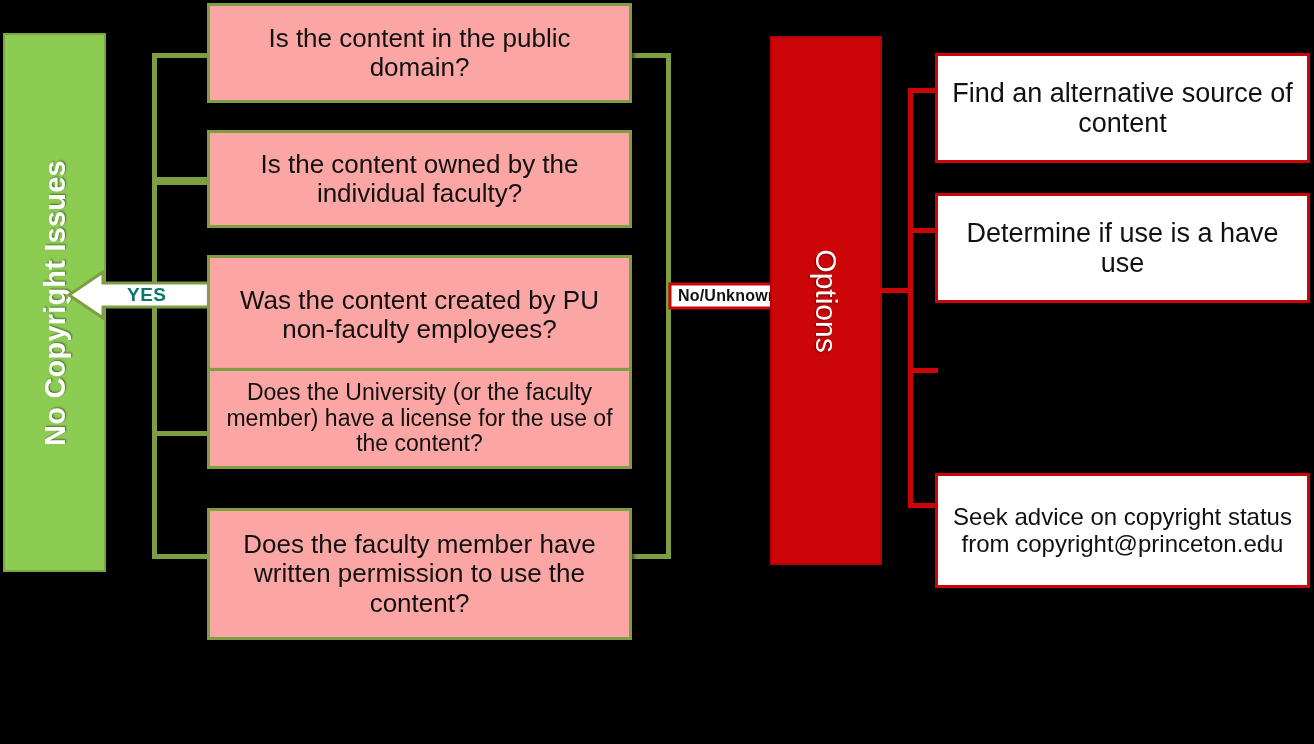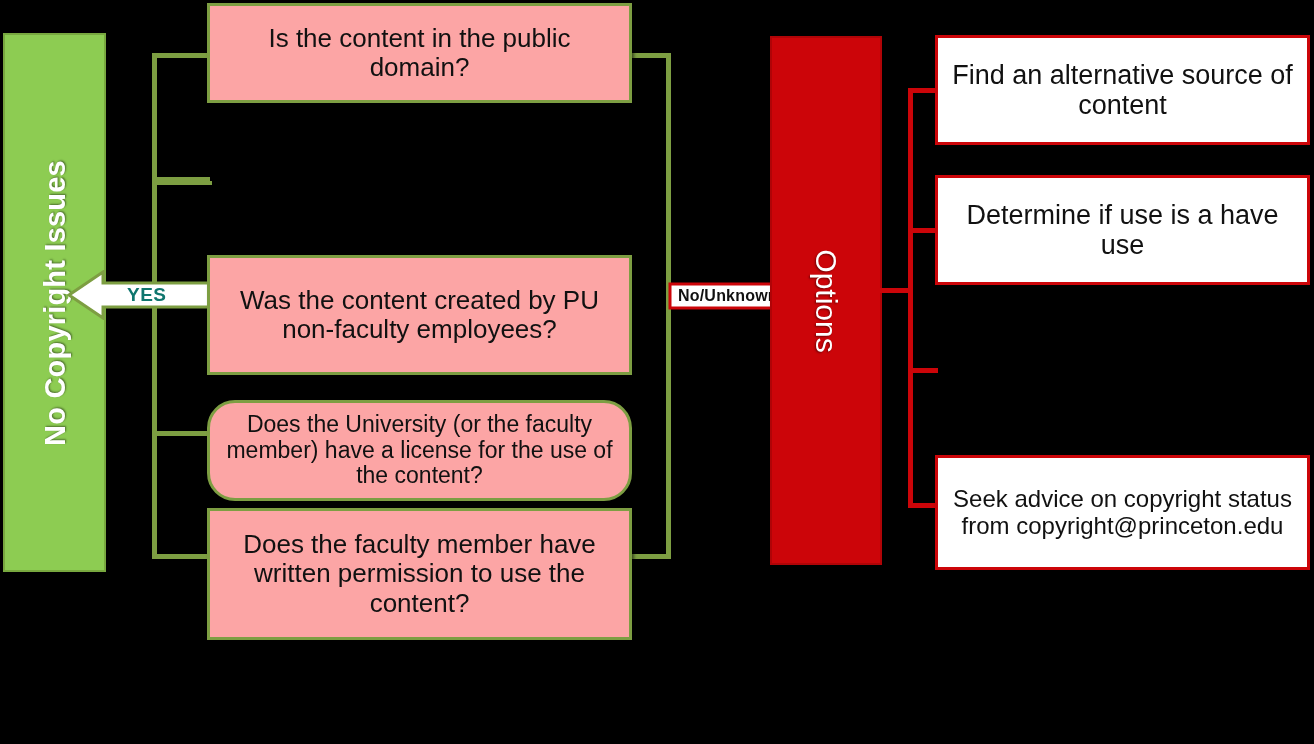--- a/index.html
+++ b/index.html
@@ -47,21 +47,21 @@
     padding:2px 8px;line-height:1.12;
   }
 
   
   .o-box{
     left:935px;width:375px;
     background:#fff;border:3px solid #CC0509;
     display:flex;align-items:center;justify-content:center;
     text-align:center;color:#111;
     box-shadow:2px 2px 3px rgba(0,0,0,.55);
-    padding:2px 6px;line-height:1.12;
+    padding:2px 6px;line-height:1.12;margin-top:18px;
   }
 
   
   .conn-g{background:#7D9E42;}
   .conn-r{background:#CC0509;}
 
   
   .yes-arrow{
     left:67px;top:270px;width:151px;height:50px;
   }
@@ -112,26 +112,29 @@
     <svg width="151" height="50" viewBox="0 0 151 50" xmlns="http://www.w3.org/2000/svg">
       <polygon points="2,25 36,2 36,13 149,13 149,37 36,37 36,48" fill="#ffffff" stroke="#7D9E42" stroke-width="3" stroke-linejoin="miter"></polygon>
     </svg>
     <span class="yes-label">YES</span>
   </div>
 
   <div class="abs q-box" style="top:3px;height:100px;font-size:26px;">
     <span>Is the content in the public domain?</span>
   </div>
 
+  <div class="abs q-box" style="top:130px;height:98px;font-size:26px;">
+    <span>Is the content owned by the individual faculty?</span>
+  </div>
 
   <div class="abs q-box" style="top:255px;height:120px;font-size:26px;">
     <span>Was the content created by PU non-faculty employees?</span>
   </div>
 
-  <div class="abs q-box" style="top:400px;height:101px;font-size:23px;border-radius:28px;">
+  <div class="abs q-box" style="top:368px;height:101px;font-size:23px;">
     <span>Does the University (or the faculty member) have a license for the use of the content?</span>
   </div>
 
   <div class="abs q-box" style="top:508px;height:132px;font-size:26px;">
     <span>Does the faculty member have written permission to use the content?</span>
   </div>
 
   <div class="abs nu-arrow">
     <svg width="146" height="50" viewBox="0 0 146 50" xmlns="http://www.w3.org/2000/svg">
       <polygon points="2,13 108,13 108,2 144,25 108,48 108,37 2,37" fill="#ffffff" stroke="#CC0509" stroke-width="3" stroke-linejoin="miter"></polygon>

